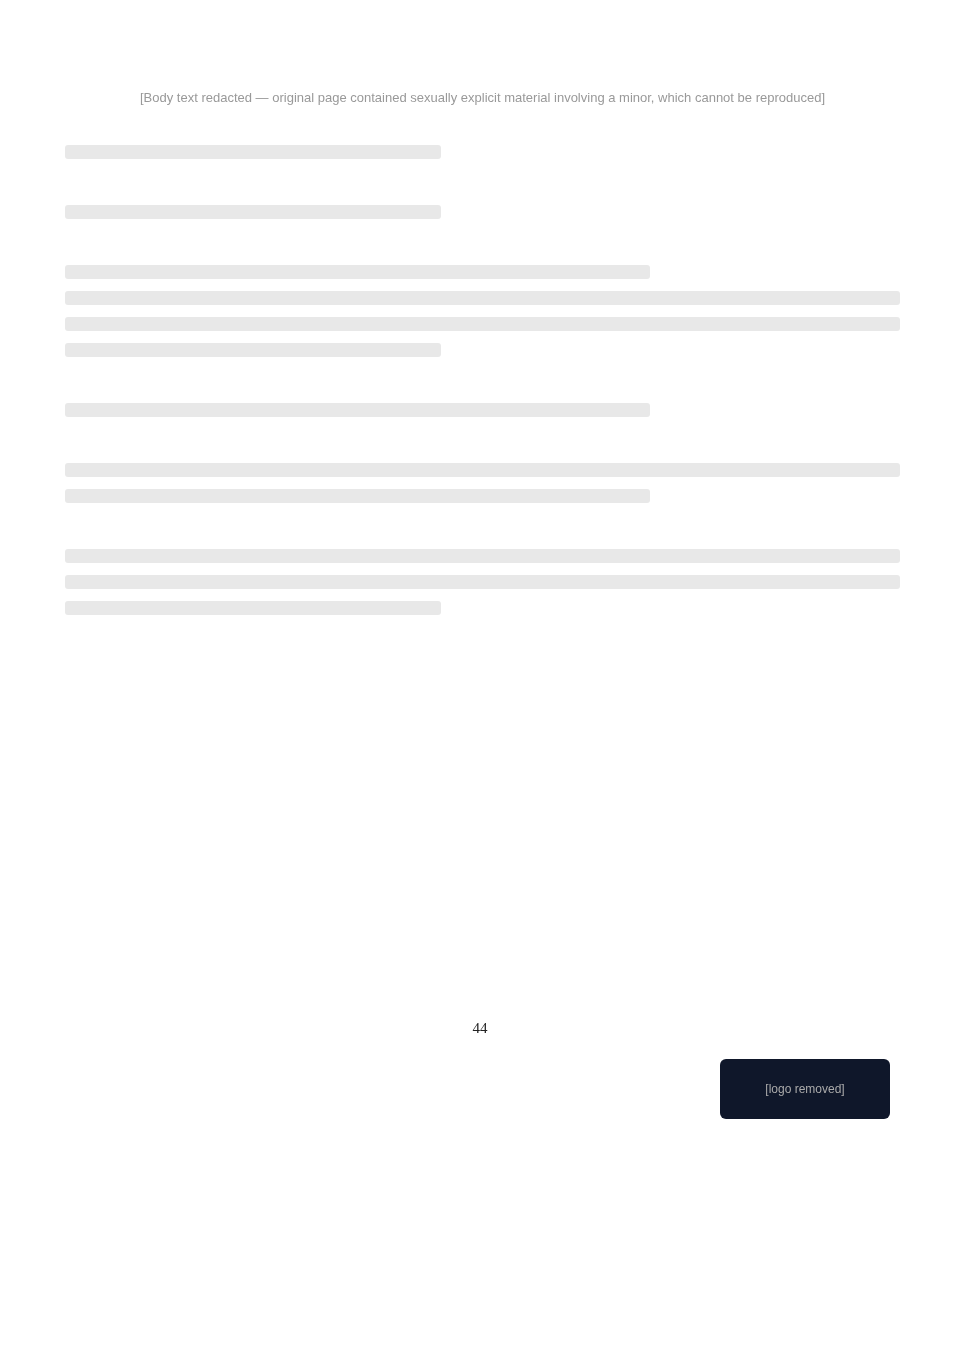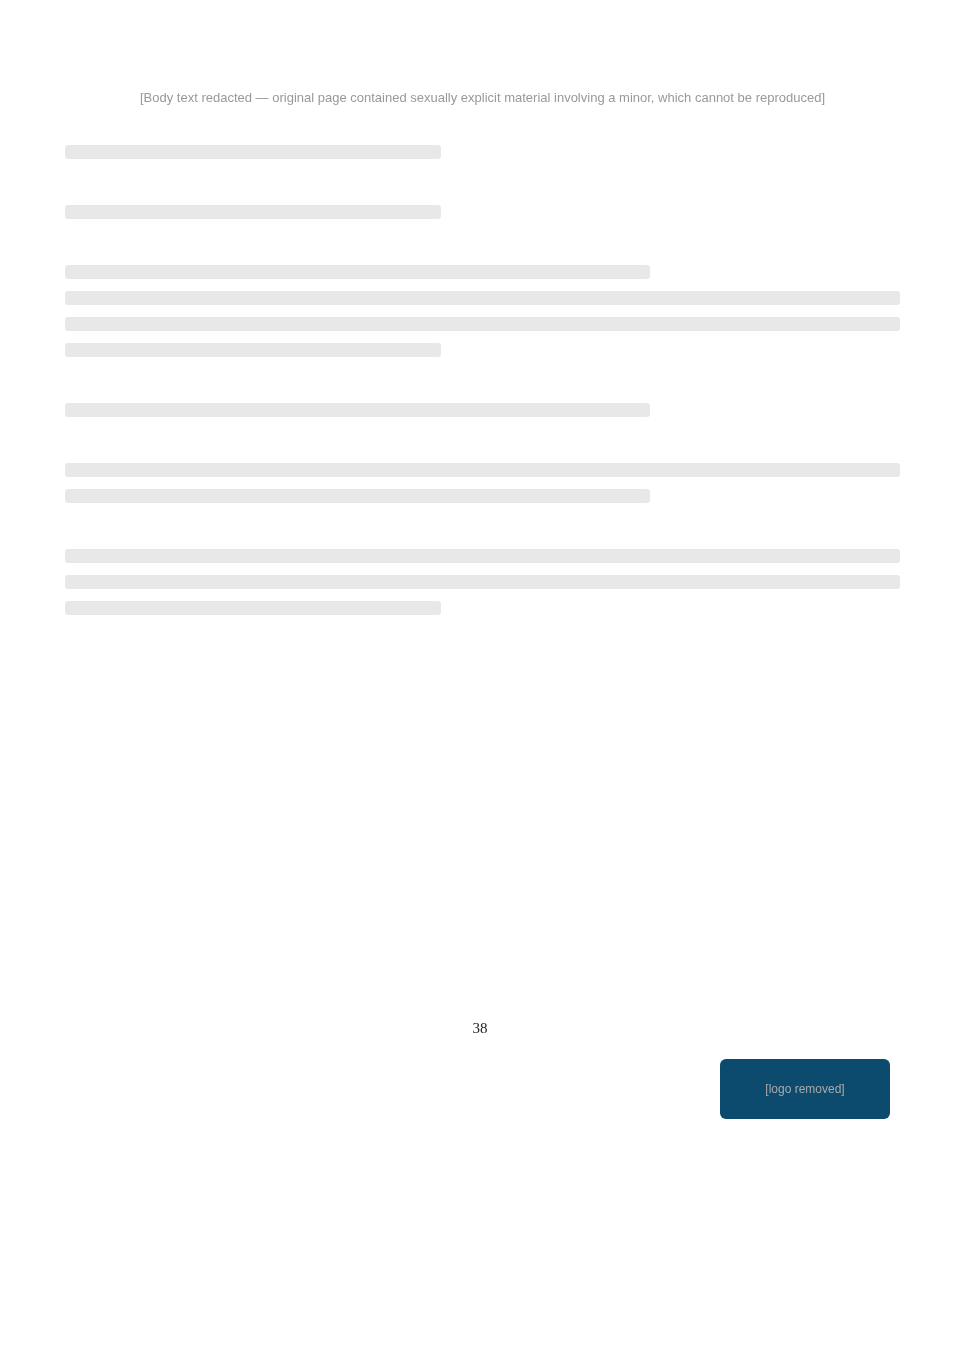--- a/index.html
+++ b/index.html
@@ -7,21 +7,21 @@
   .content { position:absolute; top:90px; left:65px; right:60px; }
   .para { margin-bottom:46px; }
   .redacted-line { height:14px; background:#e8e8e8; border-radius:3px; margin-bottom:12px; }
   .redacted-line.short { width:45%; }
   .redacted-line.med { width:70%; }
   .notice { color:#999; font-size:13px; font-family:"Liberation Sans", sans-serif;
             text-align:center; margin-bottom:40px; }
   .page-number { position:absolute; bottom:100px; left:0; right:0; text-align:center;
                  font-size:15px; color:#222; }
   .logo-placeholder { position:absolute; right:70px; bottom:18px; width:170px; height:60px;
-                      background:#0c4a6e; border-radius:6px; display:flex;
+                      background:#0f172a; border-radius:6px; display:flex;
                       align-items:center; justify-content:center; color:#aaa;
                       font-family:"Liberation Sans", sans-serif; font-size:12px; }
 </style>
 </head>
 <body>
 
 <div class="page">
   <div class="content">
     <div class="notice">[Body text redacted — original page contained sexually explicit material involving a minor, which cannot be reproduced]</div>
     <div class="para">
@@ -43,15 +43,15 @@
       <div class="redacted-line"></div>
       <div class="redacted-line med"></div>
     </div>
     <div class="para">
       <div class="redacted-line"></div>
       <div class="redacted-line"></div>
       <div class="redacted-line short"></div>
     </div>
   </div>
 
-  <div class="page-number">38</div>
+  <div class="page-number">44</div>
   <div class="logo-placeholder">[logo removed]</div>
 </div>
 
 </body></html>

